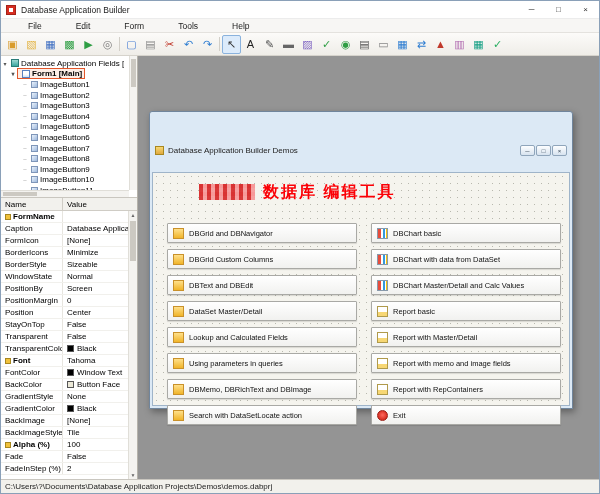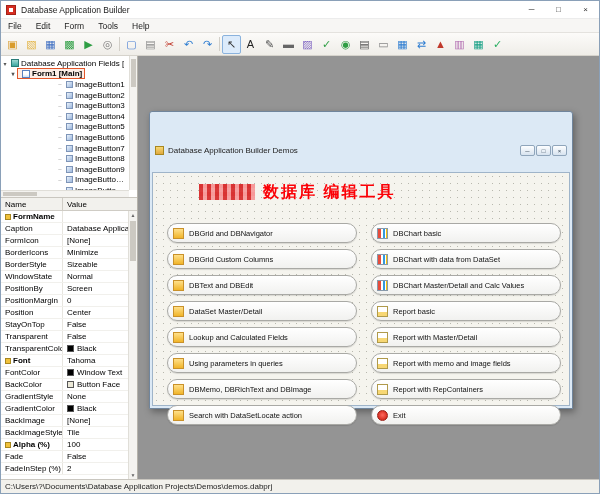--- a/index.html
+++ b/index.html
@@ -14,21 +14,21 @@
               position: relative; flex: 0 0 auto; }
   .app-icon::after { content: ""; position: absolute; left: 2px; top: 2px; width: 4px; height: 4px; background: #fff; }
   .title-text { font-size: 8.5px; color: #222; }
   .win-controls { margin-left: auto; display: flex; height: 100%; }
   .wc { width: 27px; display: flex; align-items: center; justify-content: center;
         font-size: 8px; color: #333; }
 
   
   .menubar { height: 14px; display: flex; align-items: center; background: #f7f6f4;
              border-bottom: 1px solid #e4e2de; font-size: 8.5px; color: #222; flex: 0 0 auto; }
-  .menu-item { padding: 0 7px; height: 100%; display: flex; align-items: center; }
+  .menu-item { padding: 0 7px; height: 100%; display: flex; align-items: center; margin-left: 20px; }
 
   
   .toolbar { height: 23px; display: flex; align-items: center; padding: 0 2px;
              background: linear-gradient(#fcfbf9, #efede8); border-bottom: 1px solid #d6d3cc;
              flex: 0 0 auto; overflow: hidden; }
   .tool { width: 19px; height: 19px; display: flex; align-items: center; justify-content: center;
           border: 1px solid transparent; border-radius: 2px; flex: 0 0 auto; }
   .tool .tg { font-size: 11px; line-height: 1; }
   .tool.pressed { border-color: #8ab2dd; background: #dcebfb; }
   .tool.sep { width: 5px; }
@@ -38,21 +38,21 @@
   .content { flex: 1; min-height: 0; display: flex; }
 
   
   .left-panel { width: 137px; border-right: 1px solid #b5b2aa; display: flex;
                 flex-direction: column; background: #fff; flex: 0 0 auto; }
 
   .tree-pane { height: 142px; position: relative; border-bottom: 1px solid #c9c6bf;
                font-size: 8px; overflow: hidden; padding-top: 2px; flex: 0 0 auto; }
   .tree-row { display: flex; align-items: center; height: 10.6px; white-space: nowrap; padding-right: 9px; }
   .t-ind1 { padding-left: 8px; font-weight: bold; }
-  .t-ind2 { padding-left: 20px; margin-left: 35px; }
+  .t-ind2 { padding-left: 20px; }
   .caret { width: 8px; flex: 0 0 auto; text-align: center; font-size: 6px; color: #555; }
   .caret::before { content: "▾"; }
   .tleaf { width: 8px; flex: 0 0 auto; text-align: center; font-size: 6px; color: #999; }
   .tleaf::before { content: "–"; }
   .ticon { width: 8px; height: 8px; margin: 0 2px; flex: 0 0 auto; border: 1px solid; }
   .root-icon { background: linear-gradient(#9fd8d2, #3aa6a0); border-color: #2a7d78; }
   .form-icon { background: linear-gradient(#fff 55%, #cfe0f5); border-color: #5a82c0; }
   .ib-icon { background: linear-gradient(135deg, #eaf2fb, #9db8dd); border-color: #7e95b8; width: 7px; height: 7px; }
   .tree-label { overflow: hidden; text-overflow: ellipsis; }
   .sel-box { display: flex; align-items: center; border: 1px solid #e2572b; background: #fdeee6; padding: 0 2px; }
@@ -117,21 +117,21 @@
               repeating-linear-gradient(90deg, rgba(214,40,40,.92) 0 4px, rgba(246,152,152,.9) 4px 8px),
               repeating-linear-gradient(0deg, rgba(255,255,255,.4) 0 4px, rgba(255,0,0,.3) 4px 8px); }
   .banner-text { font-size: 16px; font-weight: bold; color: #fb0006; letter-spacing: 2px;
                  white-space: nowrap; }
 
   .btn-col { position: absolute; top: 50px; display: flex; flex-direction: column; gap: 6px; }
   .btn-col.left { left: 14px; }
   .btn-col.right { left: 218px; }
   .demo-btn { width: 190px; height: 20px; display: flex; align-items: center; gap: 5px;
               padding: 0 5px; background: linear-gradient(#ffffff, #f1f1ef);
-              border: 1px solid #a9a9a5; border-radius: 10px; font-size: 7.5px; color: #111;
+              border: 1px solid #a9a9a5; border-radius: 1px; font-size: 7.5px; color: #111;
               box-shadow: 0 1px 1px rgba(0,0,0,.12); }
   .demo-lbl { overflow: hidden; white-space: nowrap; text-overflow: ellipsis; }
   .demo-ic { width: 11px; height: 11px; border: 1px solid #999; flex: 0 0 auto; }
   .ic-grid { background: linear-gradient(#ffe08a, #f0b429); border-color: #c9912a; }
   .ic-chart { background: linear-gradient(90deg, #e74c3c 0 3px, #fff 3px 4.5px, #3498db 4.5px 7px,
               #fff 7px 8px, #f1c40f 8px 11px); border-color: #8899aa; }
   .ic-report { background: linear-gradient(#ffffff 55%, #f7d774 55%); border-color: #b09a4a; }
   .ic-exit { background: radial-gradient(circle at 50% 45%, #ff6a5e, #d62e22 70%);
              border-color: #9c1f16; border-radius: 50%; }
 

